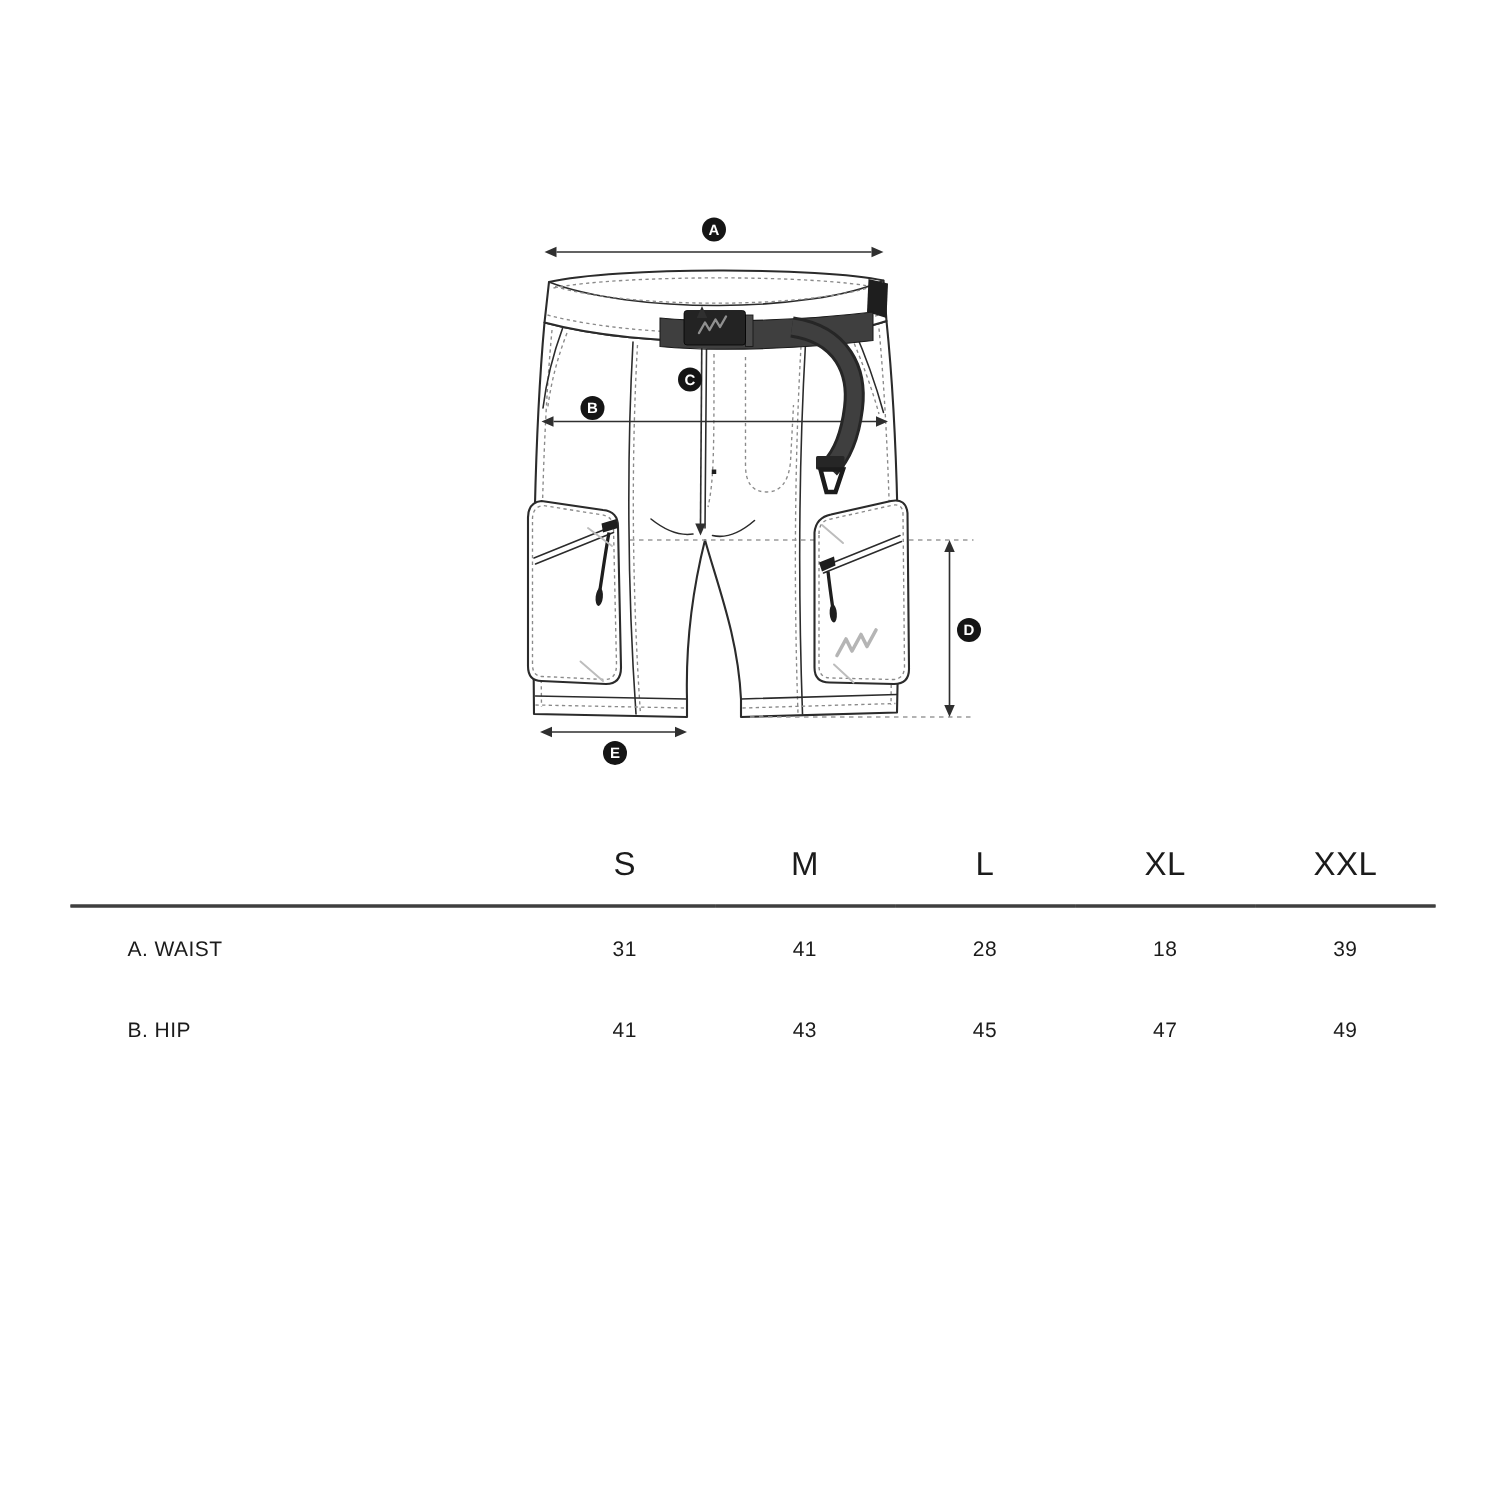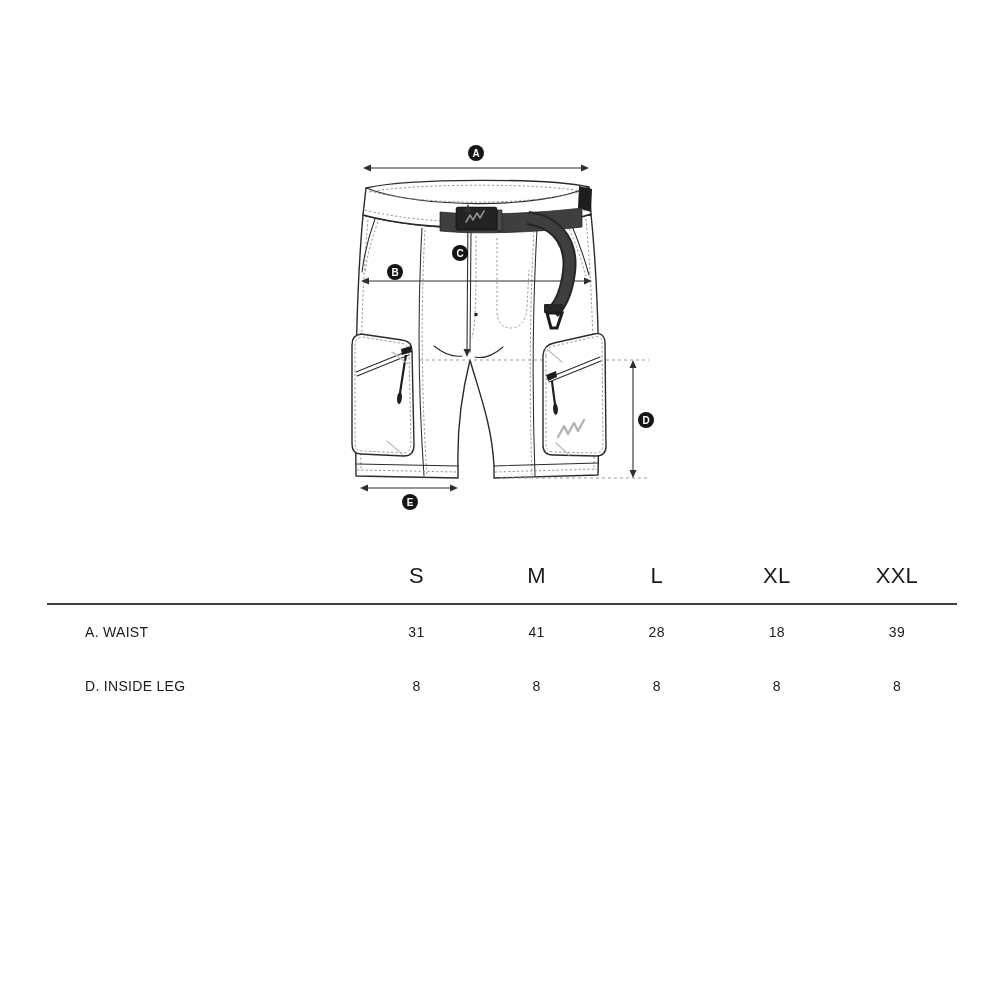--- a/index.html
+++ b/index.html
@@ -195,23 +195,23 @@
       <tbody>
         <tr>
           <td class="lbl">A. WAIST</td>
           <td>31</td>
           <td>41</td>
           <td>28</td>
           <td>18</td>
           <td>39</td>
         </tr>
         <tr>
-          <td class="lbl">D. INSIDE LEG</td>
-          <td>8</td>
-          <td>8</td>
-          <td>8</td>
-          <td>8</td>
-          <td>8</td>
+          <td class="lbl">B. HIP</td>
+          <td>41</td>
+          <td>43</td>
+          <td>45</td>
+          <td>47</td>
+          <td>49</td>
         </tr>
       </tbody>
     </table>
   </div>
 </div>
 
 </body></html>

